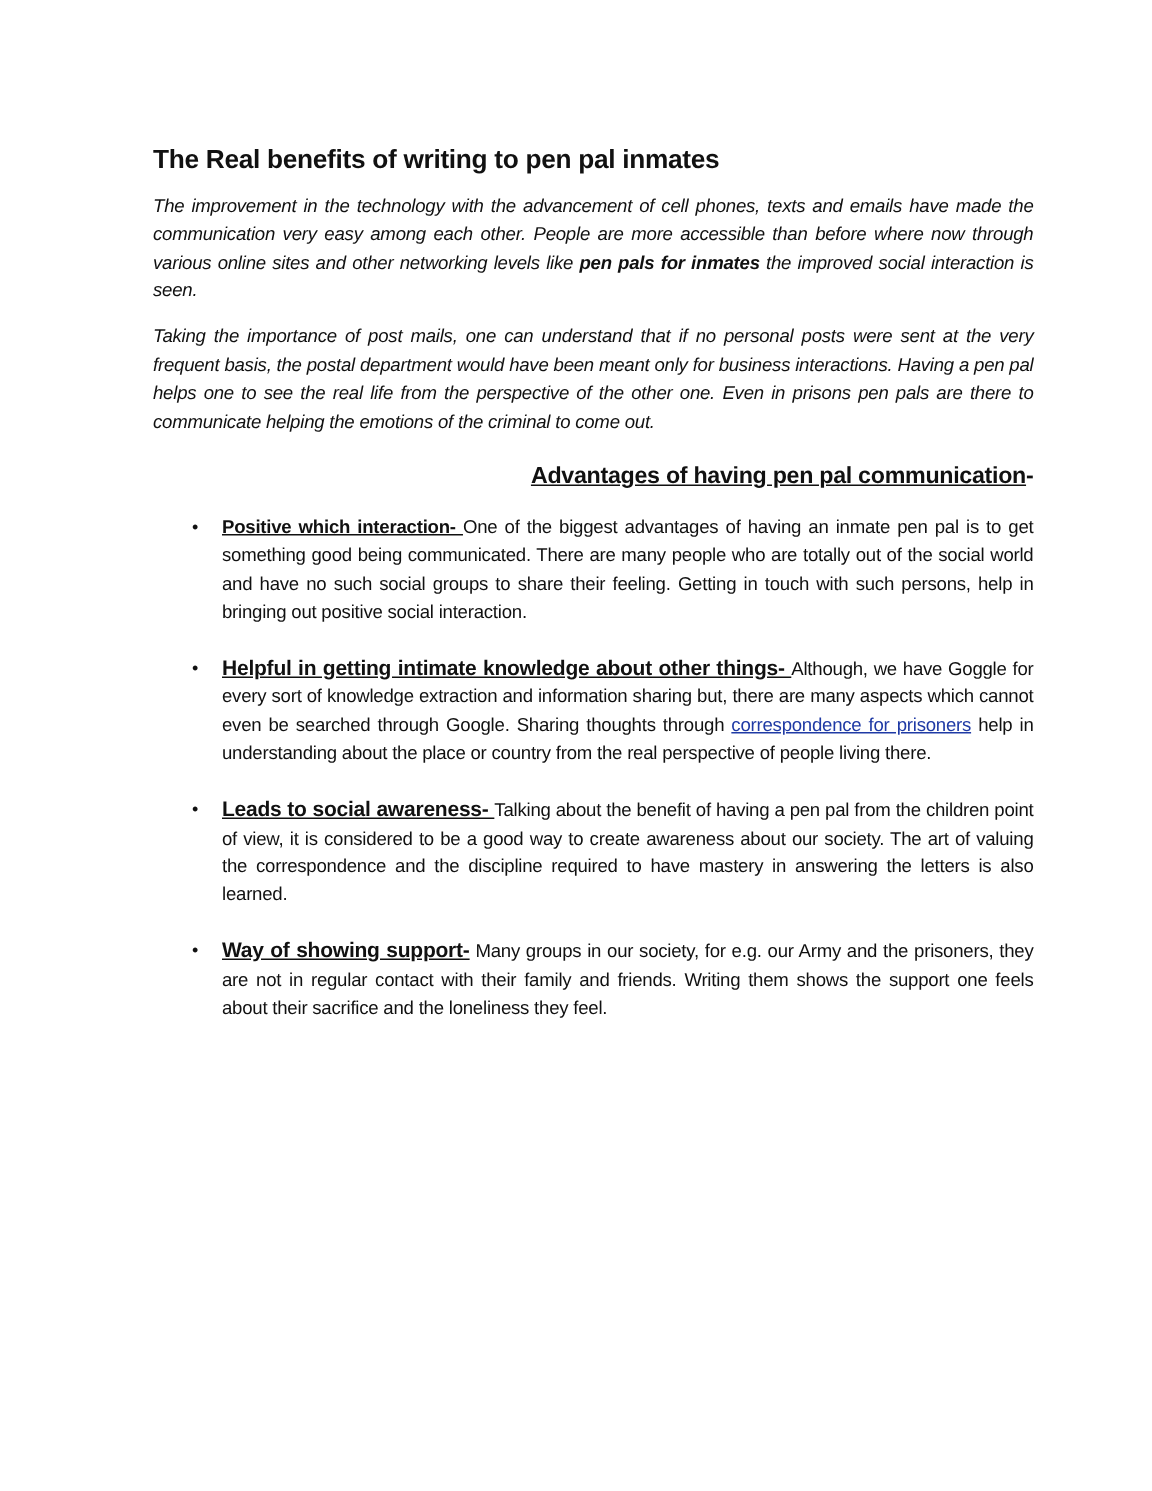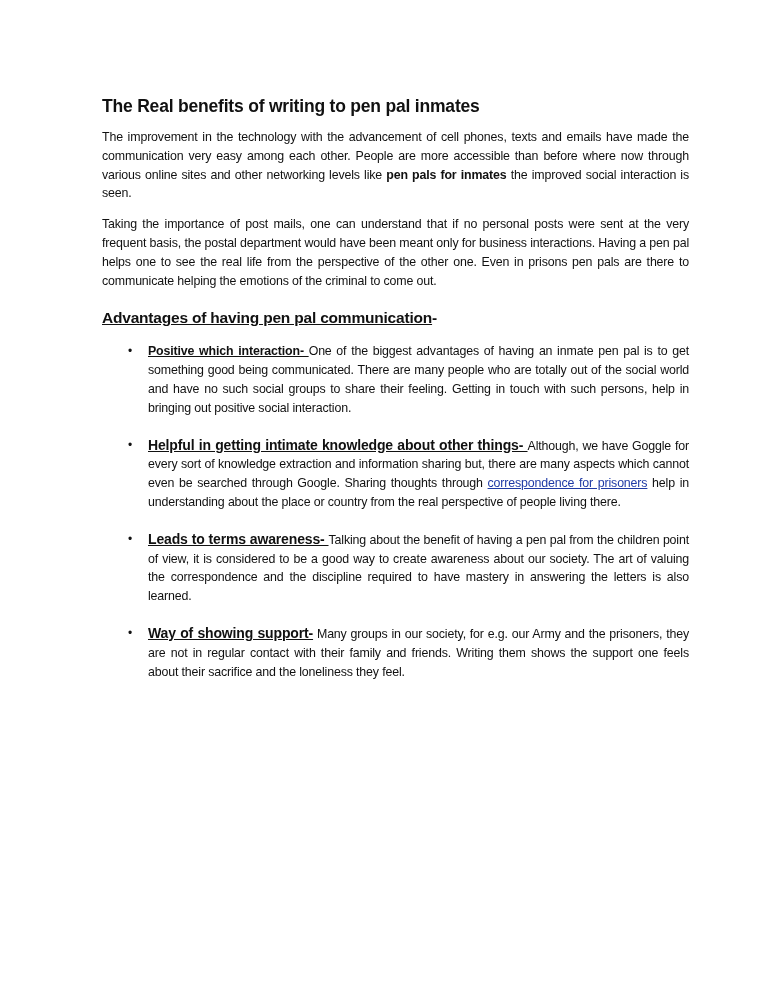--- a/index.html
+++ b/index.html
@@ -27,28 +27,30 @@
       margin: 0 0 12px 0;
       letter-spacing: -0.2px;
       line-height: 20px;
     }
     p.body {
       font-size: 12.4px;
       line-height: 18.8px;
       text-align: justify;
       margin: 0 0 12px 0;
       letter-spacing: -0.15px;
+      font-style: italic;
     }
     p.body b { font-weight: bold; }
     .section-heading {
       font-size: 15.5px;
       font-weight: bold;
-      margin: 18px 0 14px 0;
+      margin: 18px 0 14px 10px;
       line-height: 20px;
       letter-spacing: -0.2px;
+      text-align: right;
     }
     .section-heading .u { text-decoration: underline; }
     ul.advantages {
       list-style: none;
       margin: 0;
       padding: 0;
     }
     ul.advantages li {
       position: relative;
       padding-left: 46px;
@@ -92,21 +94,21 @@
     <li>
       <span class="bullet">•</span>
       <span class="adv-title small">Positive which interaction- </span><span>One of the biggest advantages of having an inmate pen pal is to get something good being communicated. There are many people who are totally out of the social world and have no such social groups to share their feeling. Getting in touch with such persons, help in bringing out positive social interaction.</span>
     </li>
     <li>
       <span class="bullet">•</span>
       <span class="adv-title large">Helpful in getting intimate knowledge about other things- </span><span>Although, we have Goggle for every sort of knowledge extraction and information sharing but, there are many aspects which cannot even be searched through Google. Sharing thoughts through </span><a class="link" href="#">correspondence for prisoners</a><span> help in understanding about the place or country from the real perspective of people living there.</span>
     </li>
     <li>
       <span class="bullet">•</span>
-      <span class="adv-title large">Leads to terms awareness- </span><span>Talking about the benefit of having a pen pal from the children point of view, it is considered to be a good way to create awareness about our society. The art of valuing the correspondence and the discipline required to have mastery in answering the letters is also learned.</span>
+      <span class="adv-title large">Leads to social awareness- </span><span>Talking about the benefit of having a pen pal from the children point of view, it is considered to be a good way to create awareness about our society. The art of valuing the correspondence and the discipline required to have mastery in answering the letters is also learned.</span>
     </li>
     <li>
       <span class="bullet">•</span>
       <span class="adv-title large">Way of showing support-</span><span> Many groups in our society, for e.g. our Army and the prisoners, they are not in regular contact with their family and friends. Writing them shows the support one feels about their sacrifice and the loneliness they feel.</span>
     </li>
   </ul>
 
 </div>
 
 </body></html>

